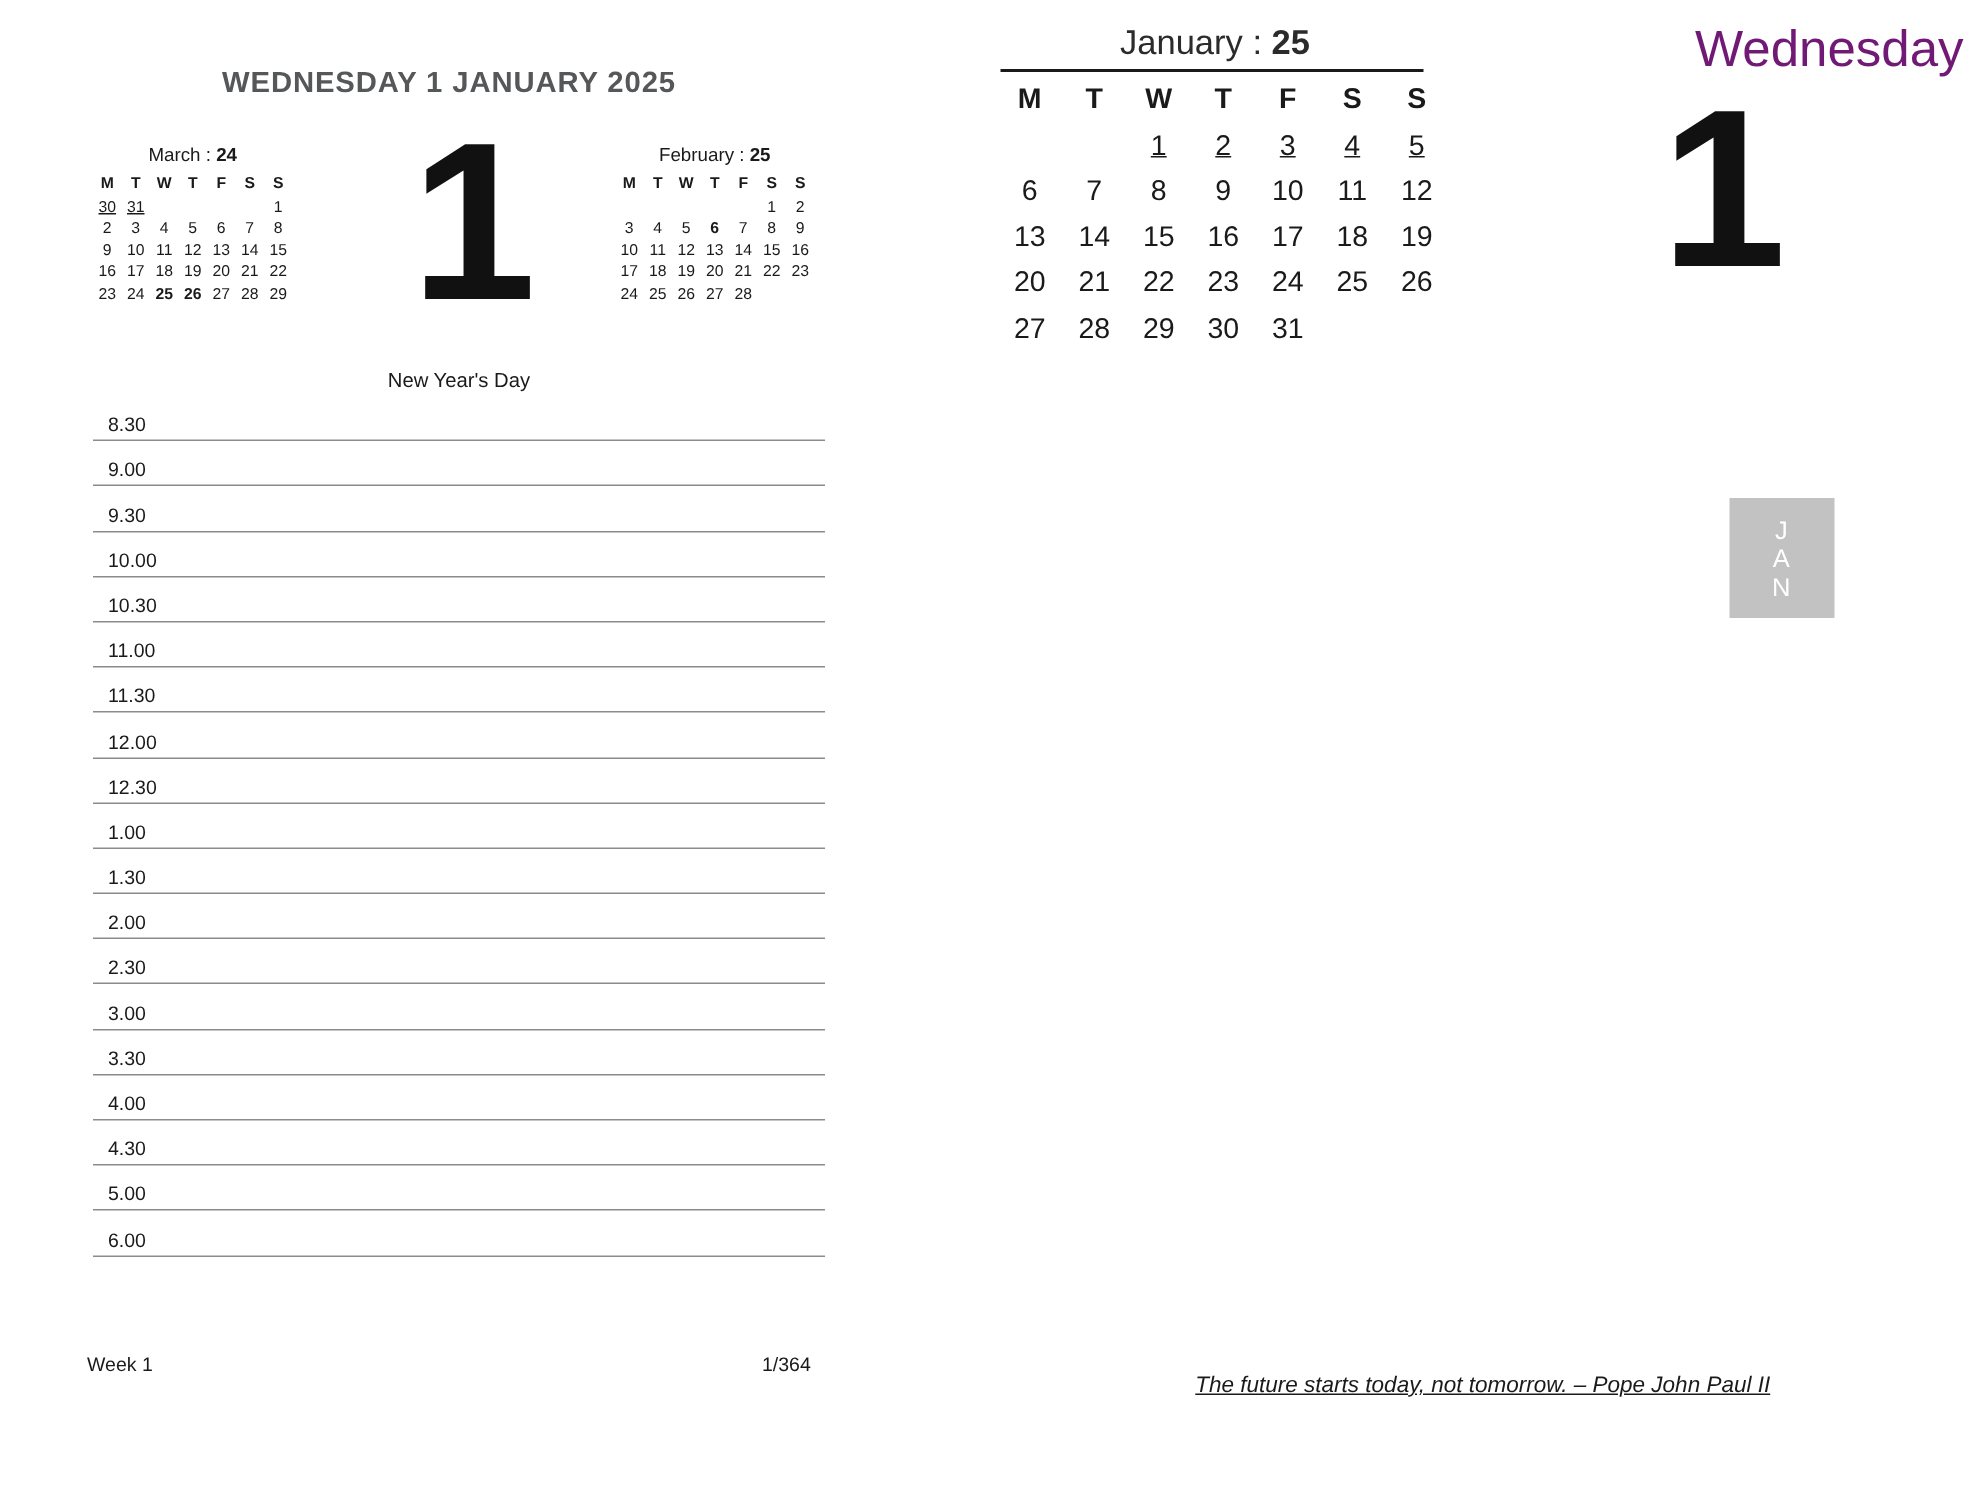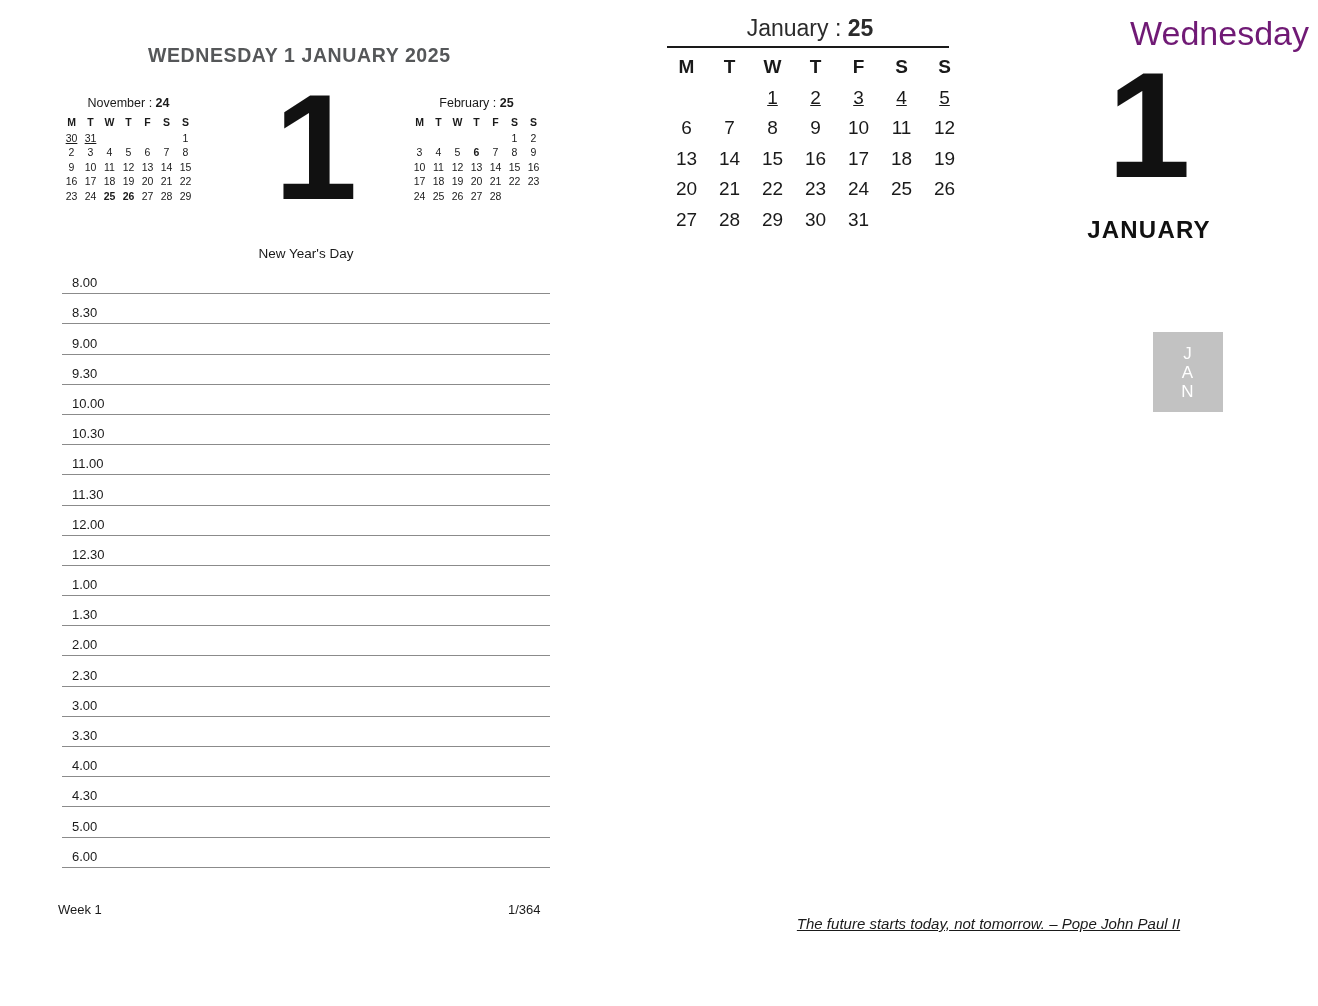--- a/index.html
+++ b/index.html
@@ -216,21 +216,21 @@
   }
 </style>
 </head>
 <body>
 
 <div id="left-page">
 
   <div id="day-heading">WEDNESDAY 1 JANUARY 2025</div>
 
   <div class="mini-month" id="mini-prev">
-    <div class="mini-title"><span>November : </span><b>24</b></div>
+    <div class="mini-title"><span>March : </span><b>24</b></div>
     <table class="mini">
       <thead>
         <tr>
           <th>M</th>
           <th>T</th>
           <th>W</th>
           <th>T</th>
           <th>F</th>
           <th>S</th>
           <th>S</th>
@@ -349,23 +349,20 @@
           <td></td>
         </tr>
       </tbody>
     </table>
   </div>
 
   <div id="holiday-left">New Year's Day</div>
 
   <div id="time-grid">
     <div class="time-row">
-        <span class="t">8.00</span>
-      </div>
-    <div class="time-row">
         <span class="t">8.30</span>
       </div>
     <div class="time-row">
         <span class="t">9.00</span>
       </div>
     <div class="time-row">
         <span class="t">9.30</span>
       </div>
     <div class="time-row">
         <span class="t">10.00</span>
@@ -482,21 +479,20 @@
         <td>30</td>
         <td>31</td>
         <td></td>
         <td></td>
       </tr>
     </tbody>
   </table>
 
   <div id="weekday-right">Wednesday</div>
   <div id="big-number-right">1</div>
-  <div id="month-name-right">JANUARY</div>
 
   <div id="month-tab">
     <span>J</span>
     <span>A</span>
     <span>N</span>
   </div>
 
   <div id="quote">The future starts today, not tomorrow. – Pope John Paul II</div>
 </div>
 

